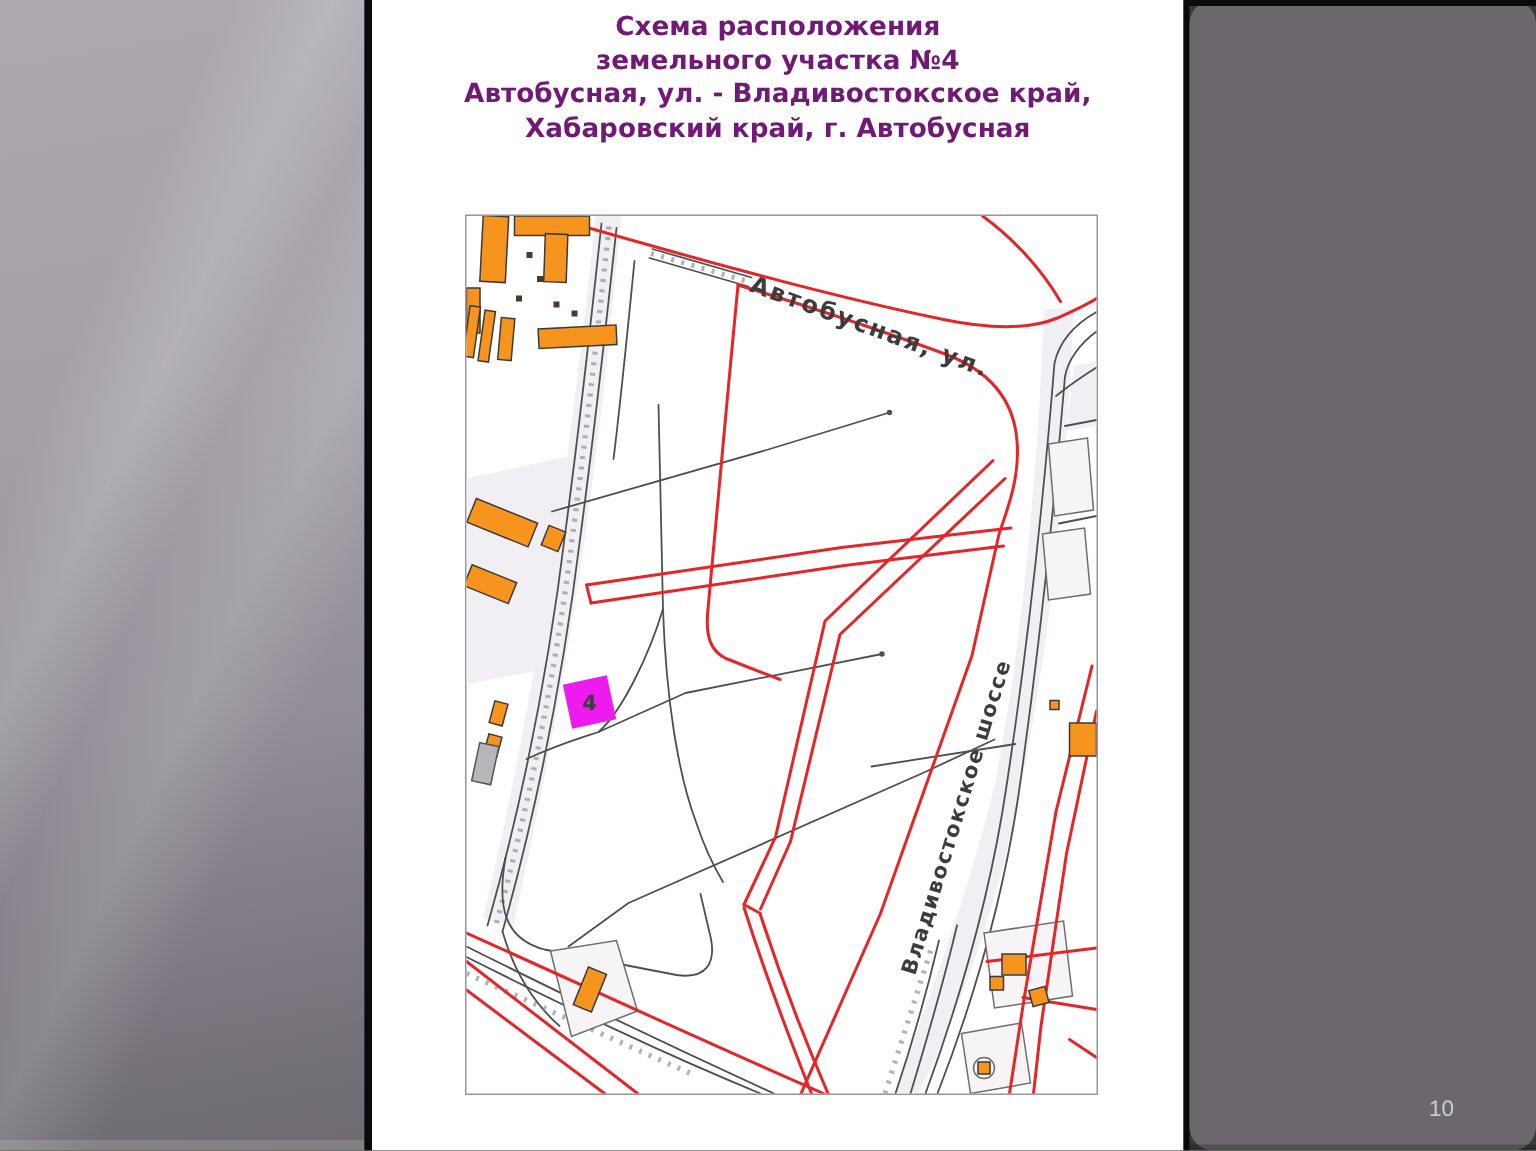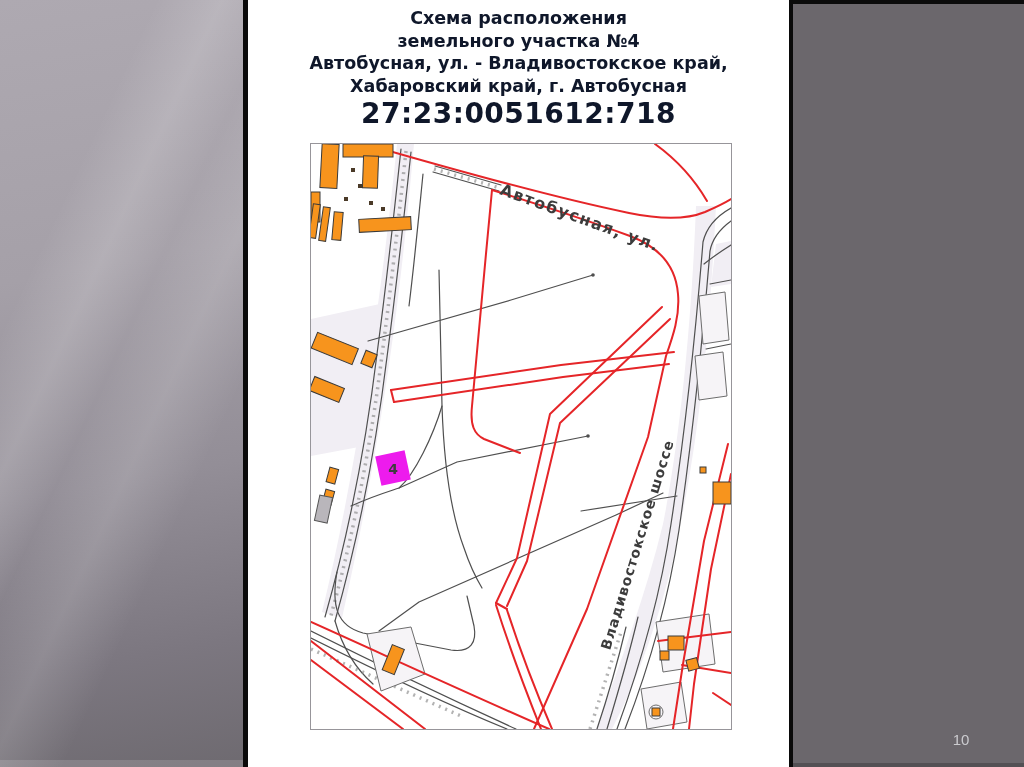--- a/index.html
+++ b/index.html
@@ -11,27 +11,27 @@
       linear-gradient(115deg, rgba(255,255,255,0) 26%, rgba(255,255,255,0.16) 37%,
         rgba(255,255,255,0.02) 47%, rgba(255,255,255,0.14) 58%, rgba(255,255,255,0) 70%),
       linear-gradient(170deg,#aea9b1 0%,#a5a0a8 35%,#938e97 62%,#7c7780 84%,#6e6a70 100%);}
   .panel-left-glow{position:absolute;left:0;bottom:0;width:243px;height:7px;
     background:rgba(255,255,255,0.14);}
   .divider{position:absolute;top:0;height:767px;background:#0a0a0a;}
   .divider-left{left:243px;width:5px;}
   .divider-right{left:789px;width:4px;}
   
   .slide{position:absolute;left:248px;top:0;width:541px;height:767px;background:#ffffff;}
-  .title{position:absolute;left:0;top:7px;width:541px;text-align:center;color:#0f172a;}
+  .title{position:absolute;left:0;top:7px;width:541px;text-align:center;color:#701a75;}
   .t-line{font-size:17.5px;font-weight:bold;line-height:22.5px;}
   .t-cad{font-size:28px;font-weight:bold;line-height:31px;margin-top:1px;letter-spacing:0.5px;}
   .map{position:absolute;left:62px;top:143px;width:420px;height:585px;background:#fff;
        border:1px solid #97959a;box-sizing:content-box;}
   
-  .panel-right{position:absolute;left:793px;top:0;width:231px;height:767px;background:#6b676c;}
+  .panel-right{position:absolute;left:793px;top:0;width:231px;height:767px;background:#6b676c;border-radius:16px;}
   .panel-right-top{position:absolute;left:0;top:0;width:231px;height:4px;background:#0b0b0b;}
   .panel-right-bottom{position:absolute;left:0;bottom:0;width:231px;height:4px;background:rgba(0,0,0,0.22);}
   .page-number{position:absolute;left:148px;top:731px;width:40px;text-align:center;
        color:#cbcbcf;font-size:15px;font-family:"Liberation Sans",sans-serif;}
   
   .red{stroke:#e52528;stroke-width:2;fill:none;stroke-linejoin:round;stroke-linecap:round;}
   .gline{stroke:#4f4f4f;stroke-width:1.2;fill:none;stroke-linejoin:round;stroke-linecap:round;}
   .ghatch{stroke:#8a8a8a;stroke-width:3.5;fill:none;stroke-dasharray:2 5;opacity:.65;}
   .parcel{stroke:#6d6d6d;stroke-width:1;fill:#f6f4f7;}
   .pale{fill:#f1eef4;}
@@ -48,21 +48,20 @@
     <div class="panel-left-glow"></div>
   </div>
   <div class="divider divider-left"></div>
 
   <div class="slide">
     <div class="title">
       <div class="t-line">Схема расположения</div>
       <div class="t-line">земельного участка №4</div>
       <div class="t-line">Автобусная, ул. - Владивостокское край,</div>
       <div class="t-line">Хабаровский край, г. Автобусная</div>
-      <div class="t-cad">27:23:0051612:718</div>
     </div>
 
     <svg class="map" viewBox="0 0 420 585">
 
       <g>
         <path class="pale" d="M 86,0 L 103,0 C 93,110 79,260 31,474 L 11,468 C 45,330 71,150 86,0 Z"></path>
         <path class="pale" d="M 385,62 L 405,62 C 399,180 389,300 361,420 C 341,500 319,550 301,585 L 285,585 C 309,520 335,450 352,380 C 370,290 381,170 385,62 Z"></path>
         <polygon class="pale" points="0,175 78,158 64,300 0,312"></polygon>
         <polygon class="pale" points="405,100 420,97 420,140 400,143"></polygon>
       </g>

